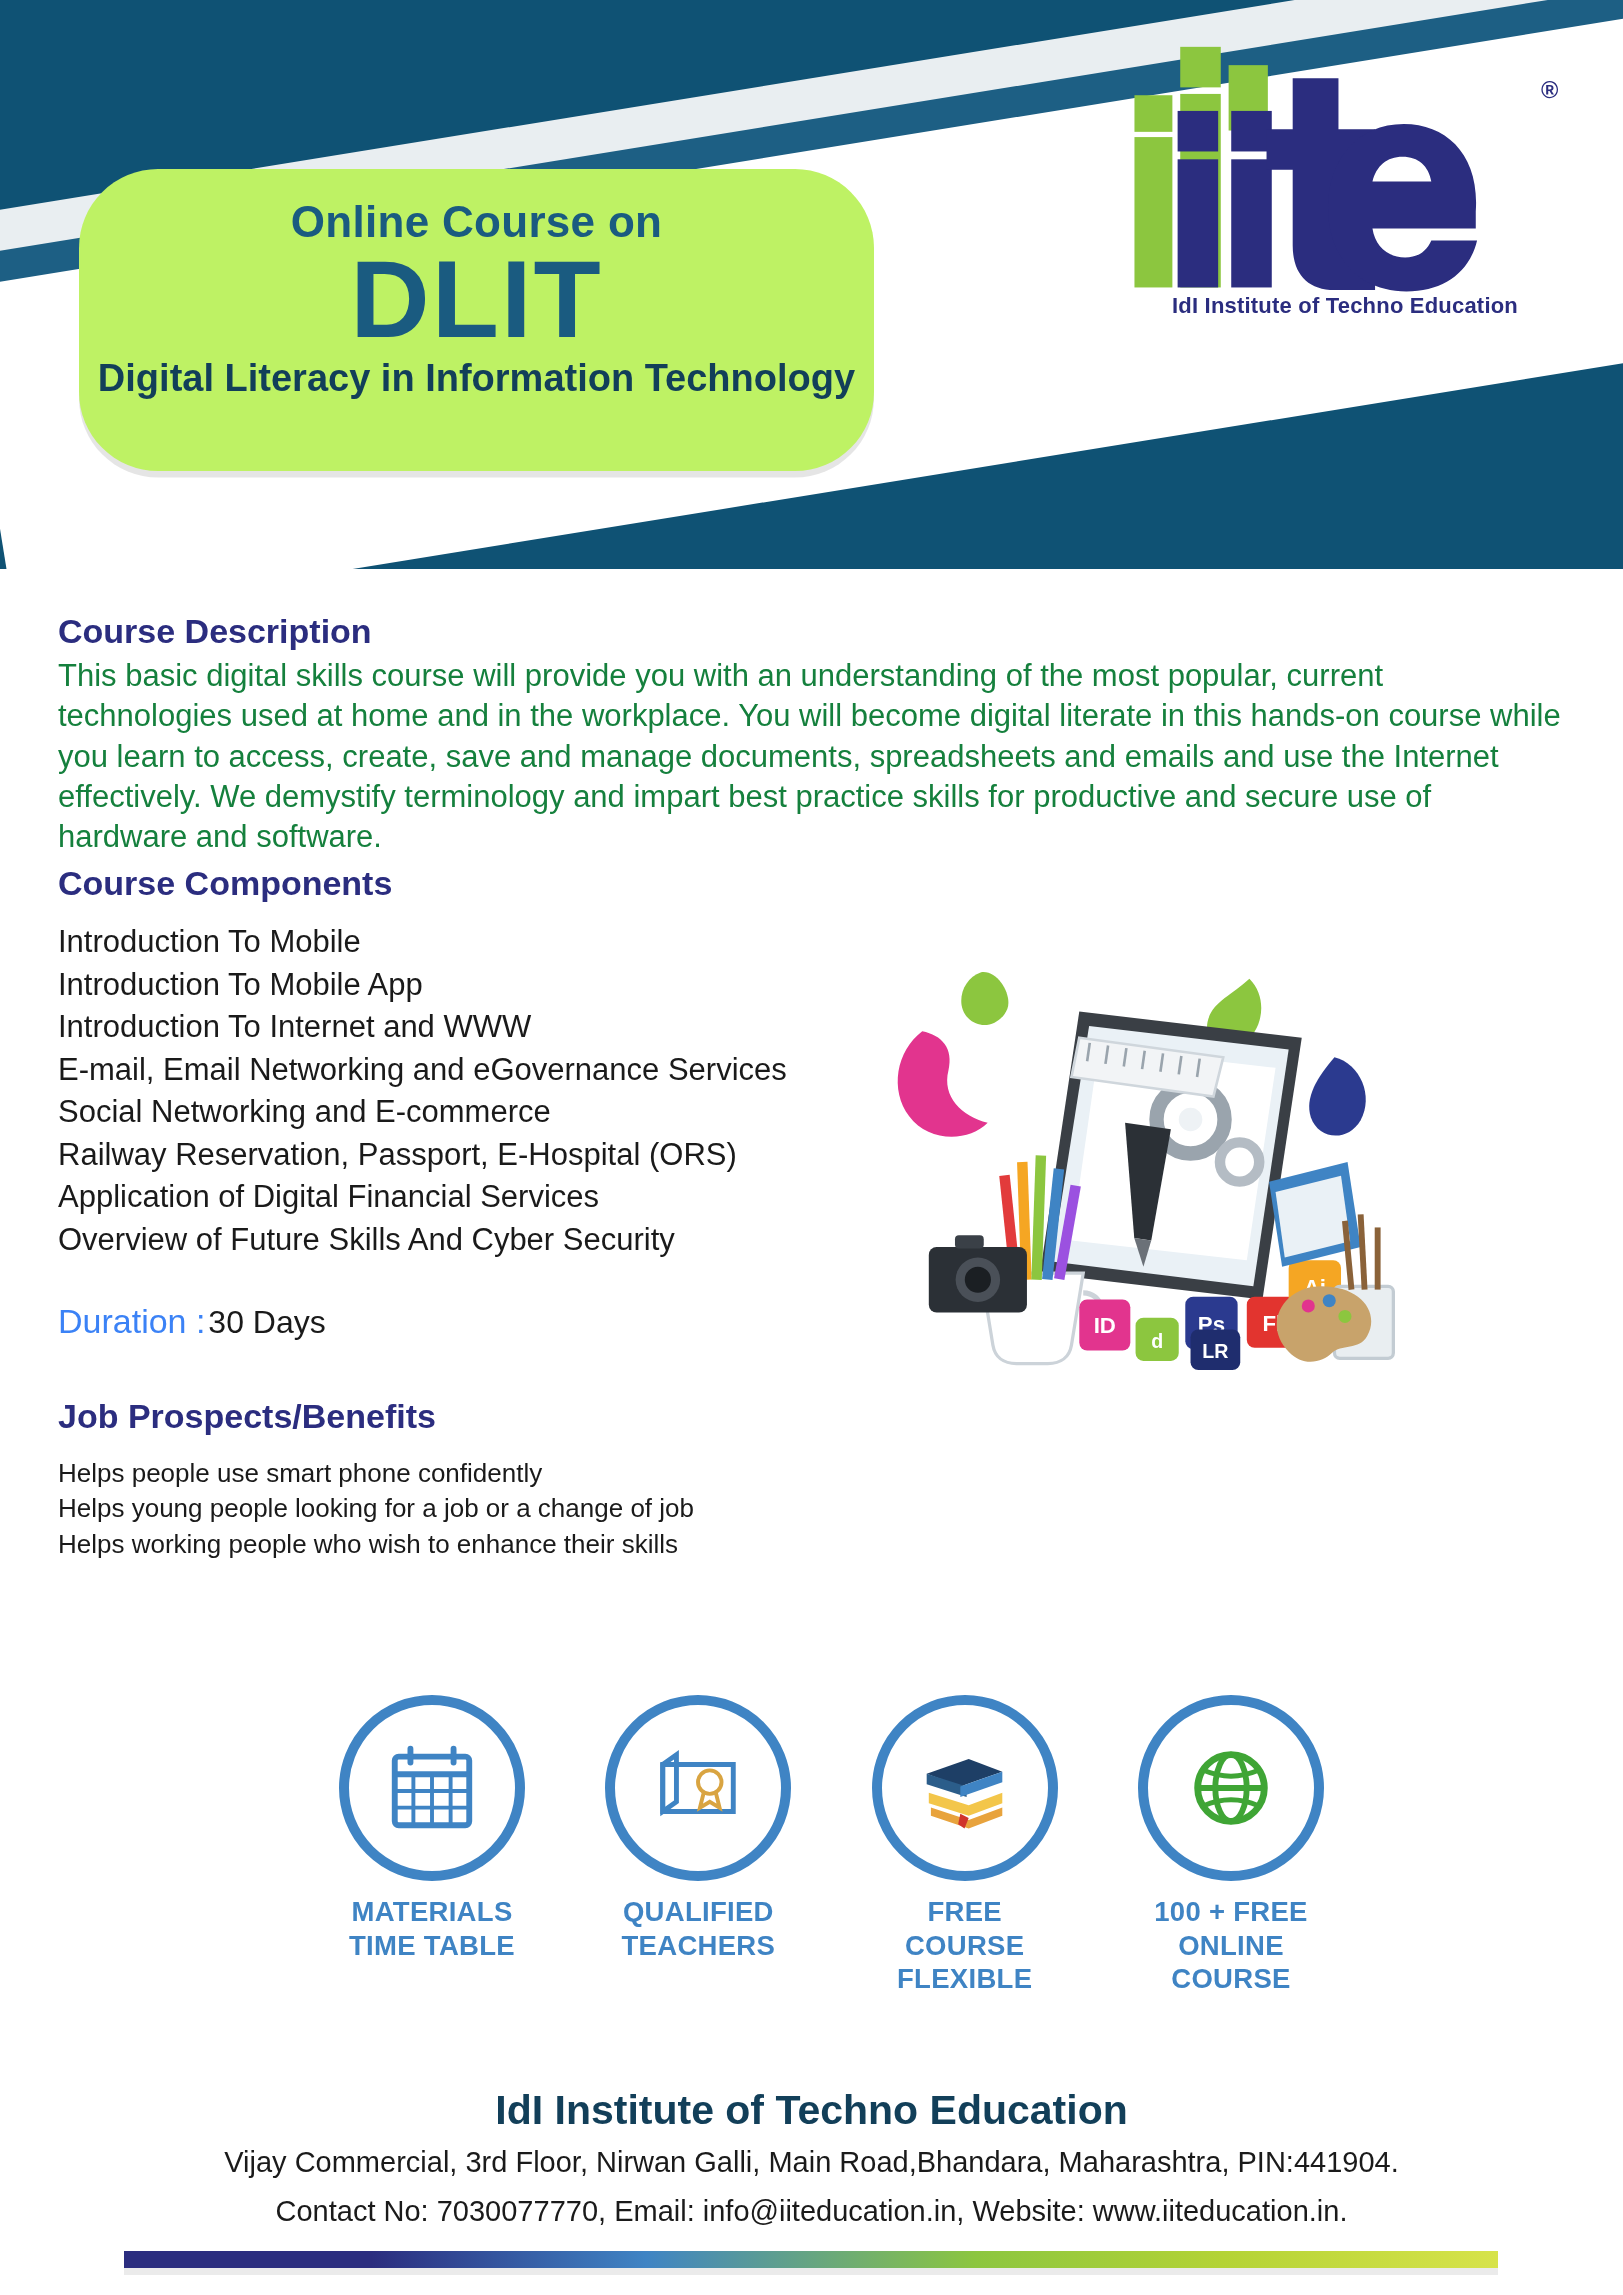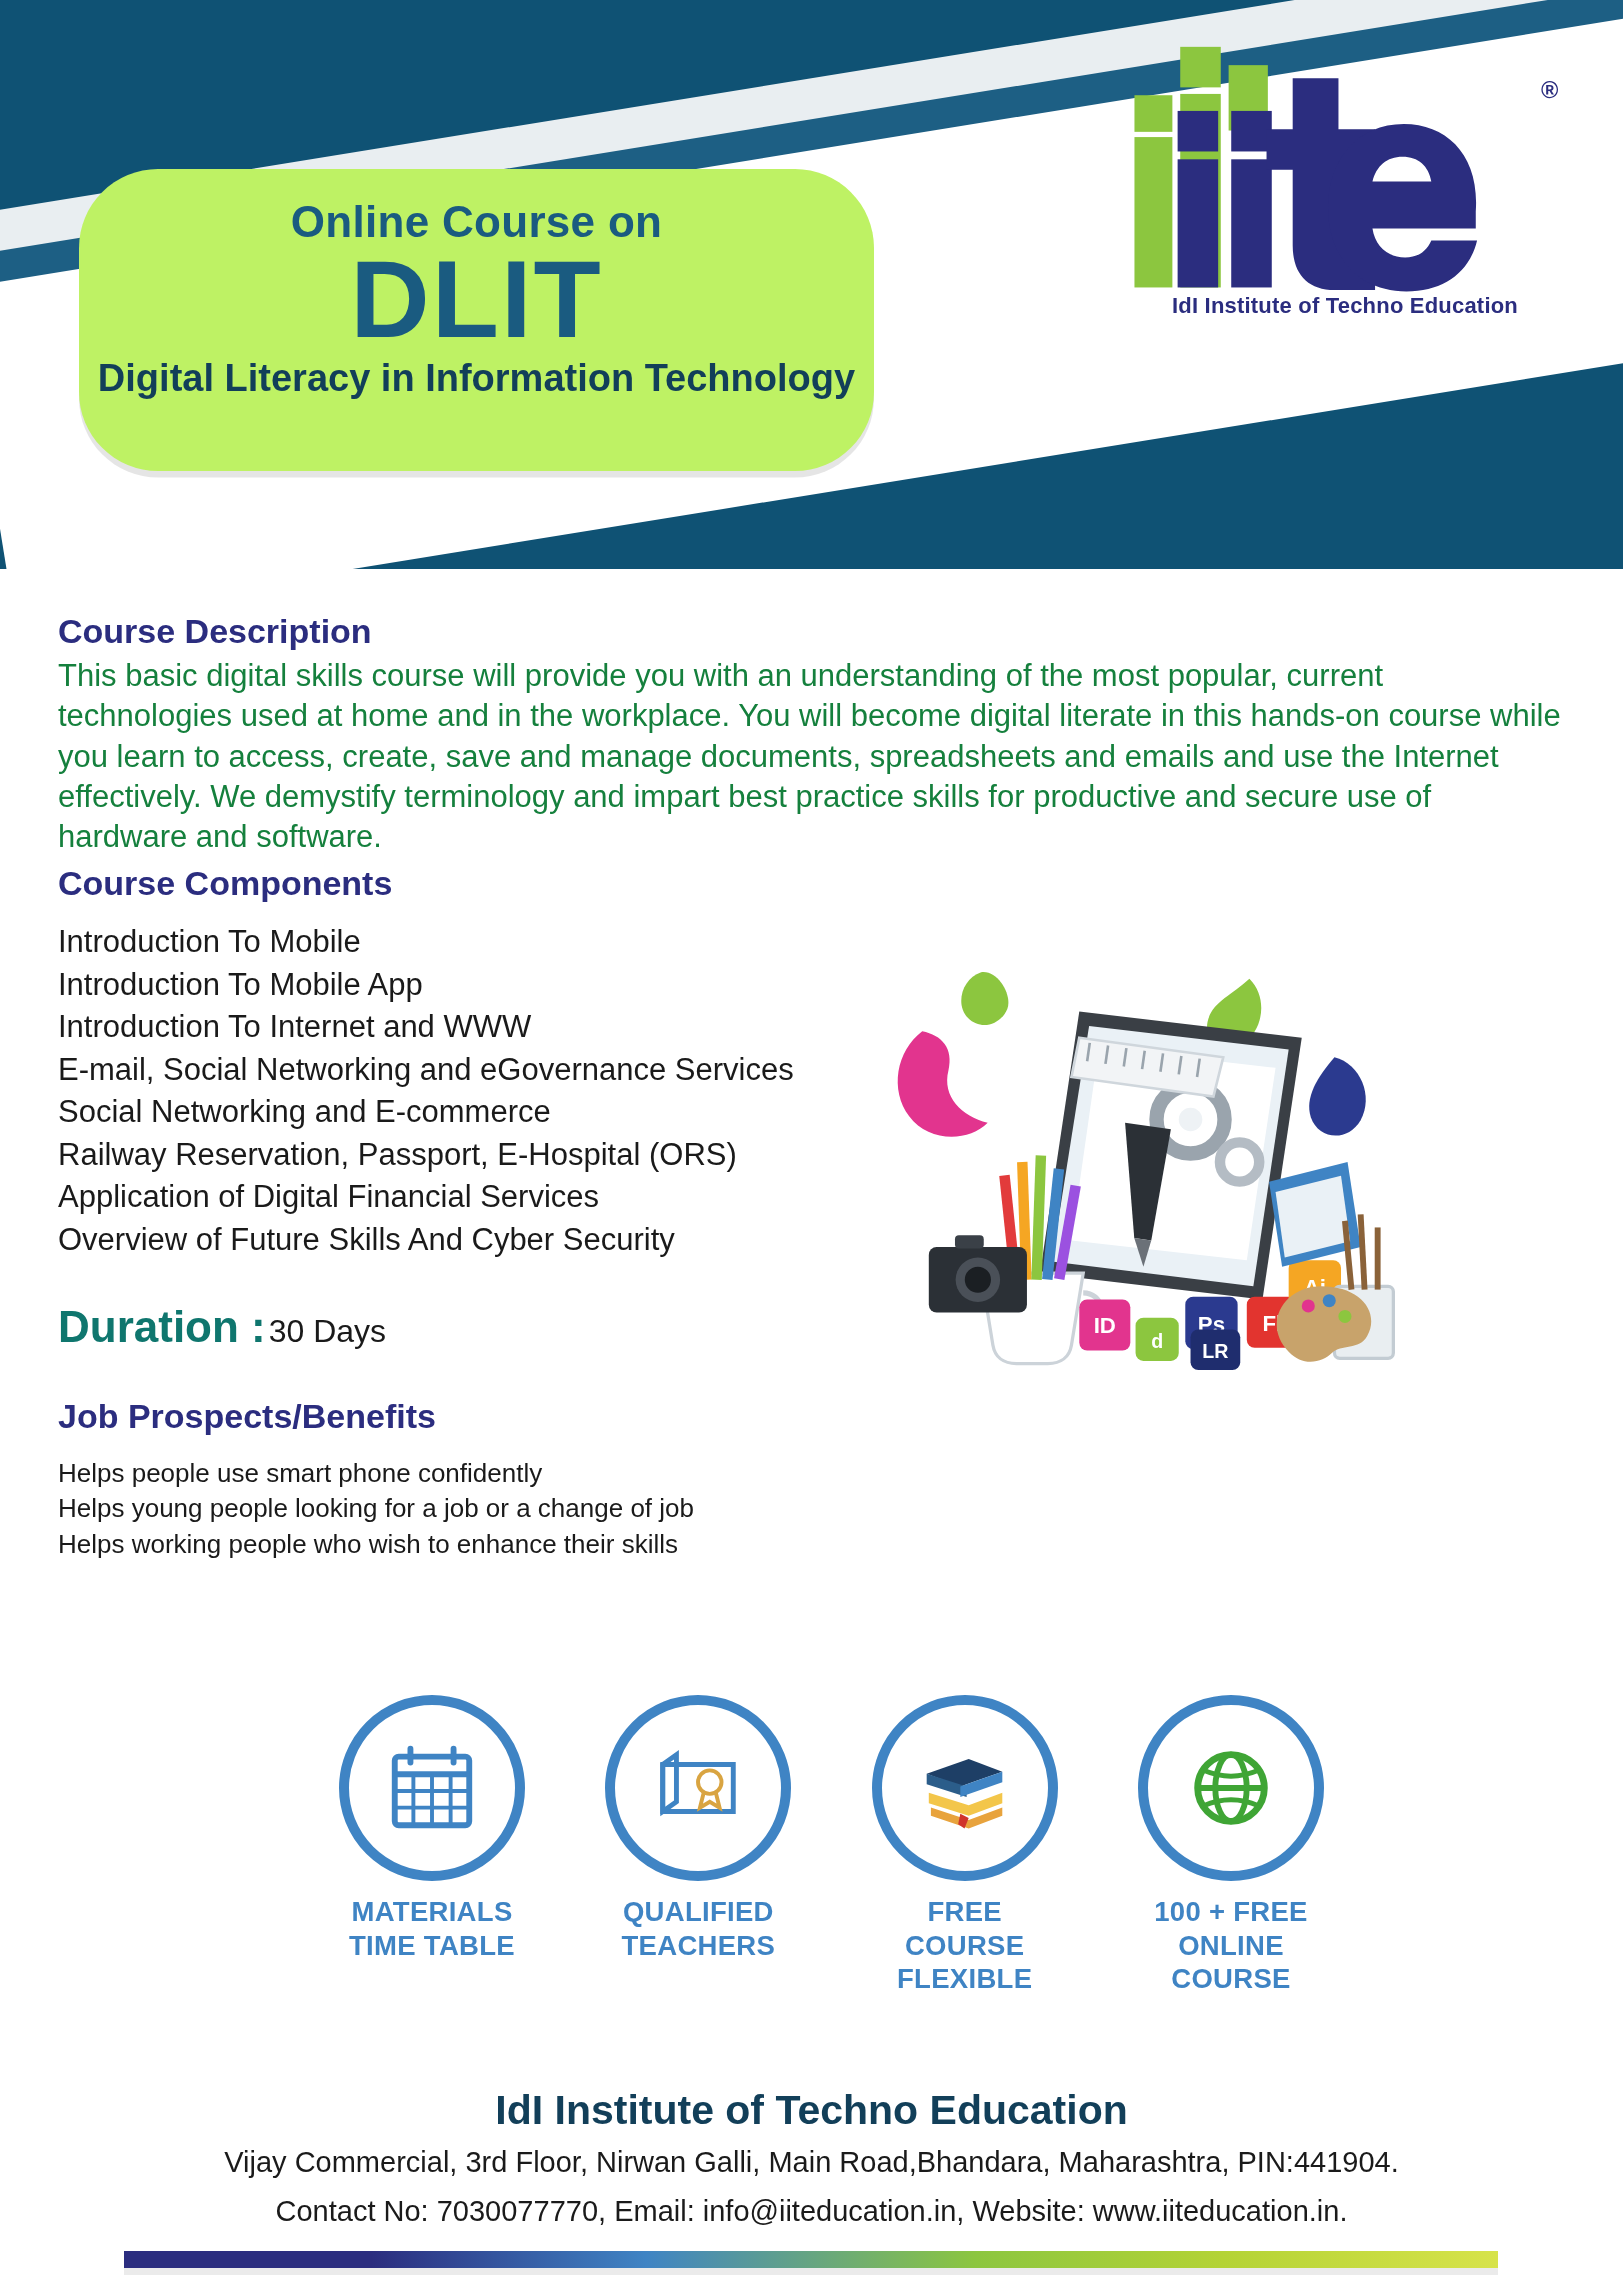--- a/index.html
+++ b/index.html
@@ -145,21 +145,21 @@
   }
   .block {
     position: absolute;
     left: 58px;
   }
   #course-description { top: 36px; width: 1505px; }
   #course-components { top: 288px; width: 851px; }
   .comp-list { margin-top: 18.3px; }
   .comp-list div { font-size: 31px; color: #1a1a1a; line-height: 1.37; }
   #duration { top: 726px; width: 851px; }
-  .duration-label { color: #0f766e; font-size: 44px; font-weight: bold; }
+  .duration-label { color: #3b82f6; font-size: 34px; font-weight: normal; }
   .duration-value { color: #1a1a1a; font-size: 32px; }
   #job-prospects { top: 821px; width: 916px; }
   .job-list { margin-top: 19.6px; }
   .job-list div { font-size: 26px; color: #1a1a1a; line-height: 1.37; }
 
   
   .illustration {
     position: absolute;
     left: 883px;
     top: 357px;
@@ -281,21 +281,21 @@
     <div class="sec-head">Course Description</div>
     <div class="body-text">This basic digital skills course will provide you with an understanding of the most popular, current technologies used at home and in the workplace. You will become digital literate in this hands-on course while you learn to access, create, save and manage documents, spreadsheets and emails and use the Internet effectively. We demystify terminology and impart best practice skills for productive and secure use of hardware and software.</div>
   </div>
 
   <div class="block" id="course-components">
     <div class="sec-head">Course Components</div>
     <div class="comp-list">
       <div>Introduction To Mobile</div>
       <div>Introduction To Mobile App</div>
       <div>Introduction To Internet and WWW</div>
-      <div>E-mail, Social Networking and eGovernance Services</div>
+      <div>E-mail, Email Networking and eGovernance Services</div>
       <div>Social Networking and E-commerce</div>
       <div>Railway Reservation, Passport, E-Hospital (ORS)</div>
       <div>Application of Digital Financial Services</div>
       <div>Overview of Future Skills And Cyber Security</div>
     </div>
   </div>
 
   <div class="block" id="duration">
     <span class="duration-label">Duration :</span>
     <span class="duration-value">30 Days</span>

